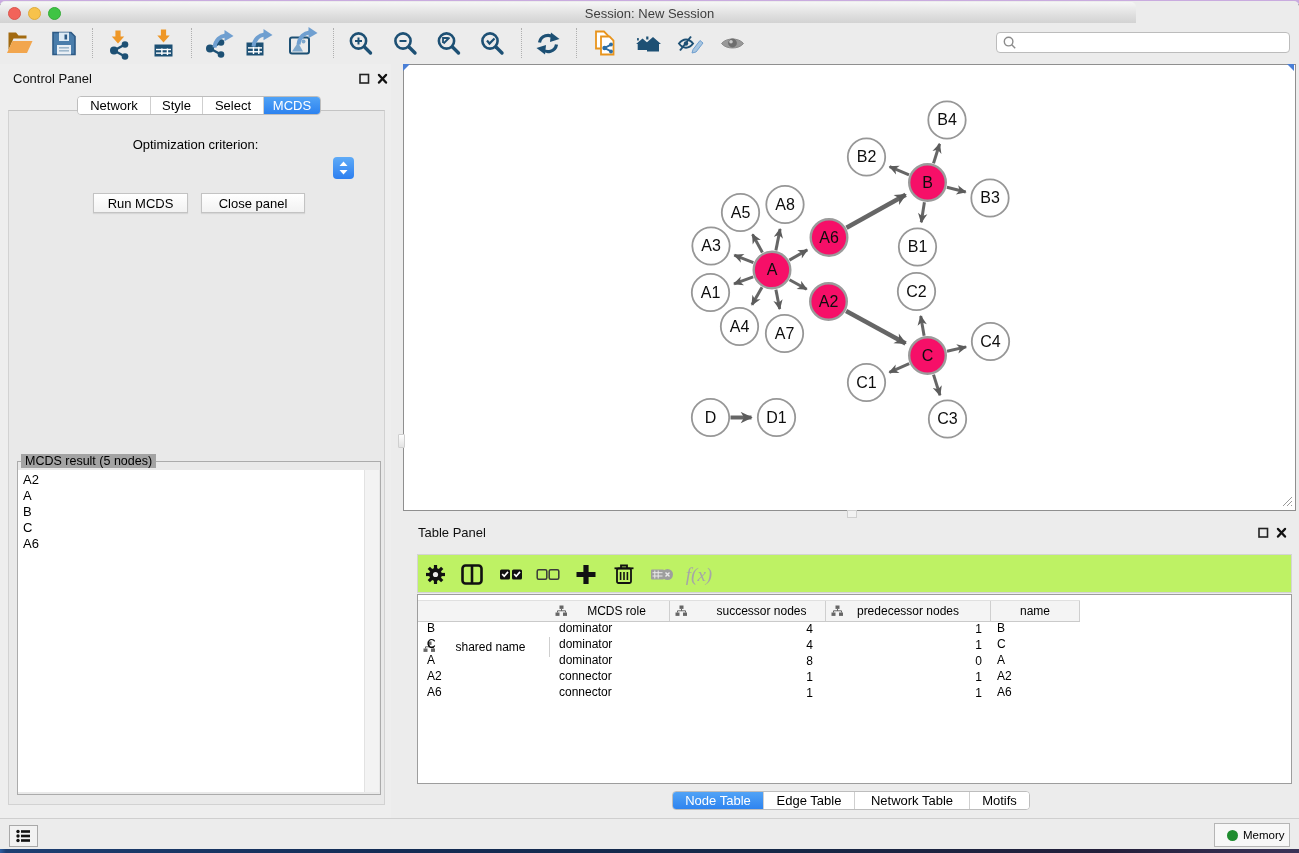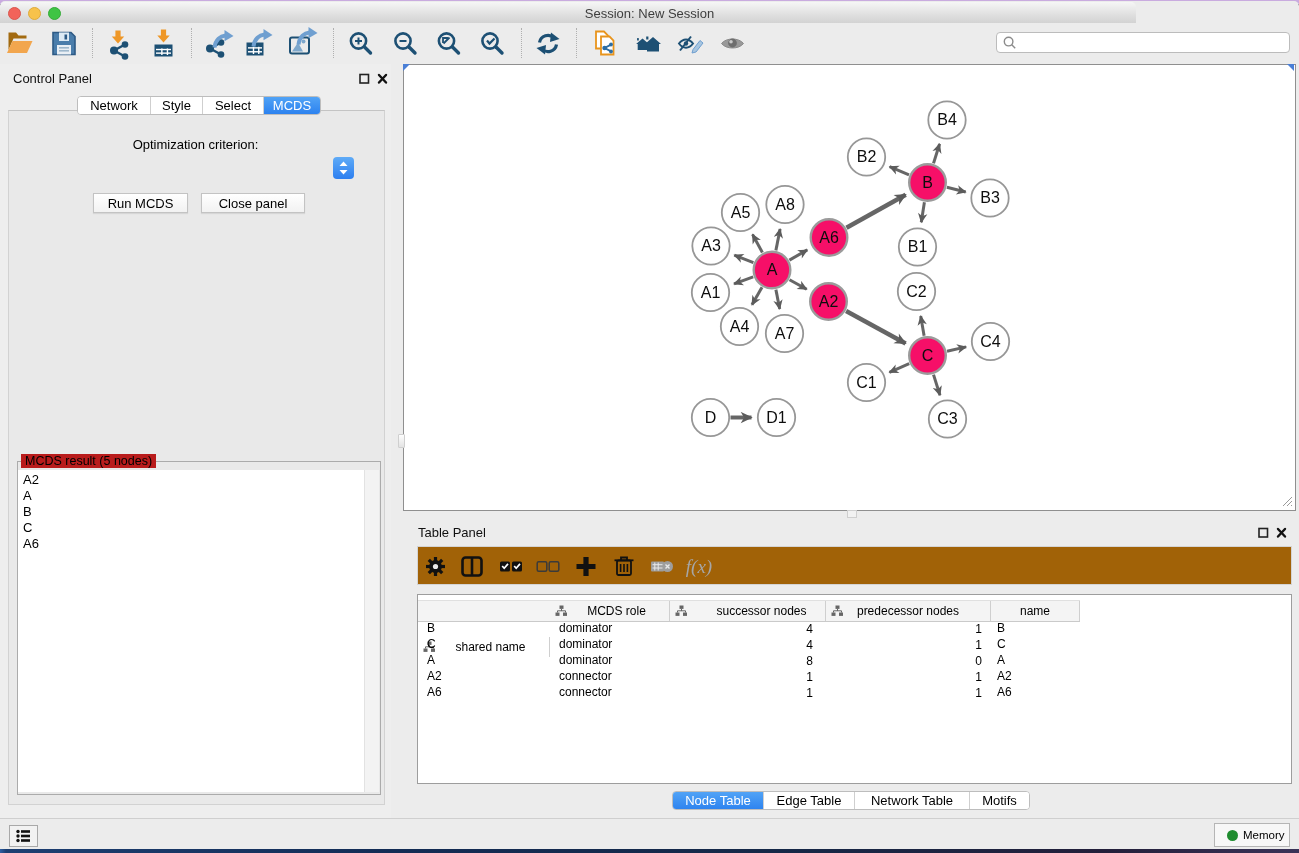--- a/index.html
+++ b/index.html
@@ -30,33 +30,33 @@
   #dropdown{left:43px;top:94px;width:290px;height:19px;background:#fff;
     border:1px solid #ababab;border-right:none;border-radius:3px 0 0 3px;
     font-size:13px;line-height:19px;padding-left:7px;color:#000;}
   #spinner{left:333px;top:93px;width:21px;height:22px;border-radius:4px;
     background:linear-gradient(#5fabf7,#2d7ff0);}
   .btn{position:absolute;height:20px;background:linear-gradient(#ffffff,#f2f2f2);
     border:1px solid #c3c3c3;border-radius:0;font-size:13px;text-align:center;
     line-height:19px;color:#000;box-sizing:border-box;box-shadow:0 1px 1px rgba(0,0,0,0.08);}
   
   #grpbox{left:17px;top:397px;width:362px;height:332px;border:1px solid #ababab;}
-  #grptitle{left:21px;top:390px;background:#b91c1c;padding:0 4px;font-size:12.5px;color:#000;z-index:3;}
+  #grptitle{left:21px;top:390px;background:#a3a3a3;padding:0 4px;font-size:12.5px;color:#000;z-index:3;}
   #grplist{left:18px;top:406px;width:360px;height:322px;background:#fff;}
   #grpscroll{left:346px;top:0px;width:14px;height:322px;background:#f3f3f3;border-left:1px solid #e2e2e2;}
   #grpitems{left:5px;top:2px;font-size:13px;line-height:16px;color:#000;}
   
   #netwin{left:403px;top:64px;width:891px;height:445px;background:#fff;border:1px solid #8f8f8f;}
   #nw-titlebar{left:0;top:0;width:889px;height:20px;
     background:linear-gradient(#f4f4f4,#d9d9d9);border-bottom:1px solid #a2a2a2;}
   #nw-title{left:0;top:3px;width:889px;text-align:center;font-size:13px;color:#2e2e2e;}
   
   #tpanel{left:391px;top:518px;width:908px;height:300px;background:#ececec;}
   #tp-title{left:27px;top:7px;font-size:13px;color:#111;}
-  #tp-toolbar{left:26px;top:28px;width:873px;height:37px;background:#a16207;border:1px solid #d4d4d4;}
+  #tp-toolbar{left:26px;top:36px;width:873px;height:37px;background:#bef264;border:1px solid #d4d4d4;}
   #tbl{left:26px;top:76px;width:873px;height:188px;background:#fff;border:1px solid #9d9d9d;}
   #tblhead{left:0;top:5px;height:20px;width:662px;background:#f4f4f4;
     border-top:1px solid #e0e0e0;border-bottom:1px solid #cacaca;}
   .hcol{position:absolute;top:0;height:20px;border-right:1px solid #cfcfcf;font-size:12px;
     line-height:20px;text-align:center;color:#000;}
   .hicon{position:absolute;left:5px;top:4px;}
   .trow{position:absolute;font-size:12px;height:16px;line-height:16px;color:#000;}
   #tp-tabs{left:281px;top:273px;}
   .tab2{height:18px;line-height:18px;font-size:13px;}
   

